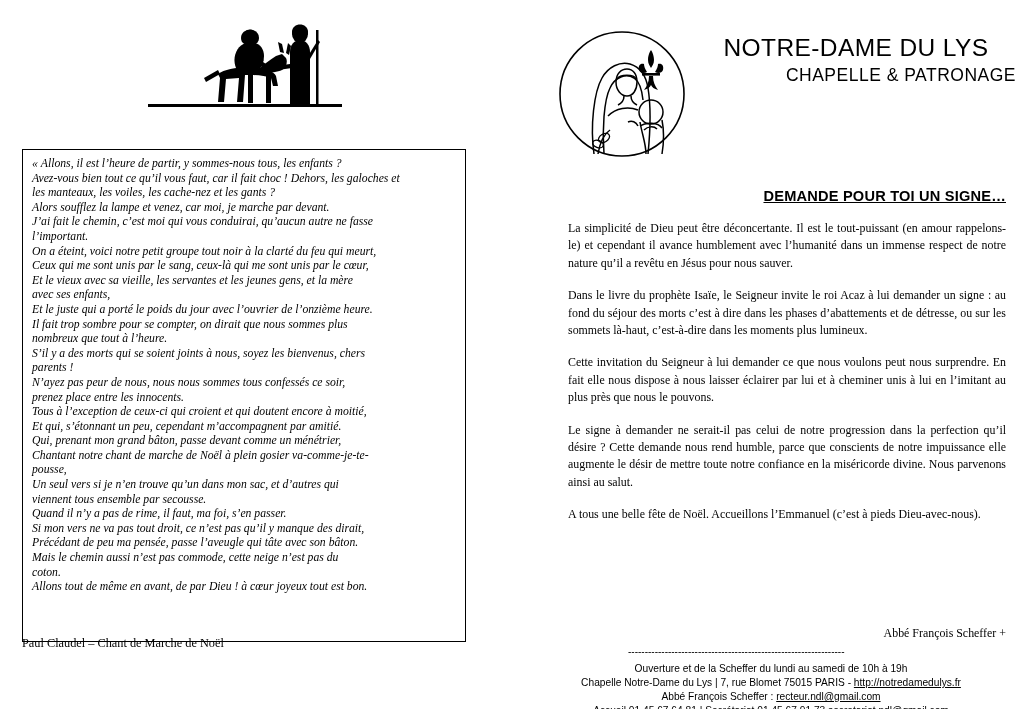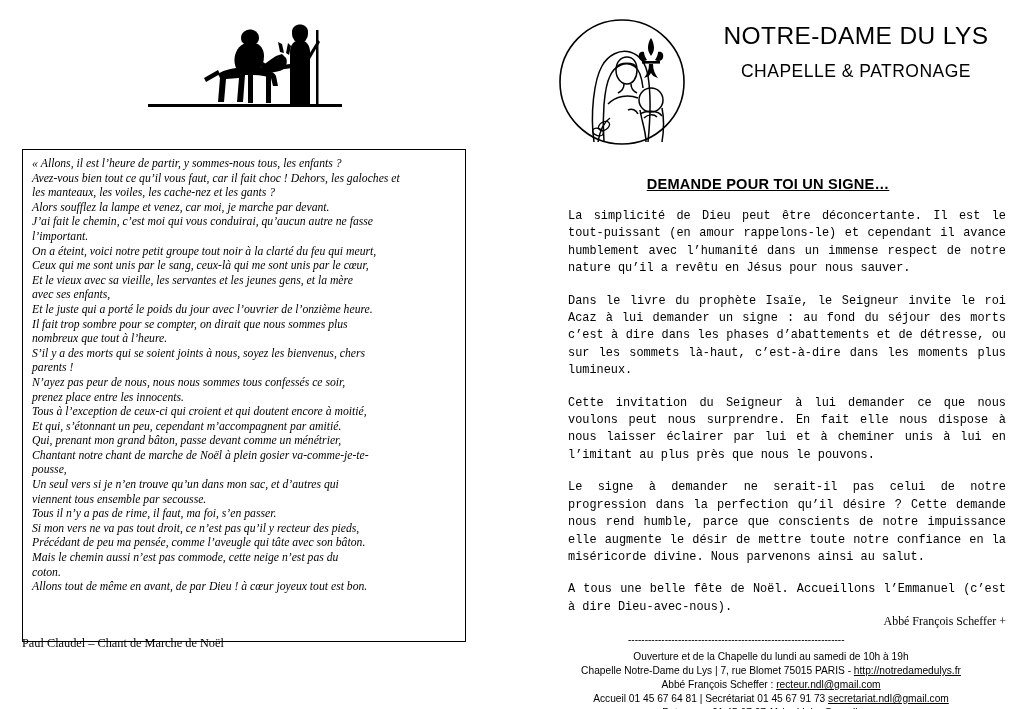--- a/index.html
+++ b/index.html
@@ -61,21 +61,21 @@
     top: 636px;
     width: 444px;
     text-align: left;
     font-size: 12.3px;
   }
 
   
   #right-col {
     position: absolute;
     left: 510px;
-    top: 0;
+    top: 12px;
     width: 514px;
     height: 572px;
   }
 
   
   #logo {
     position: absolute;
     left: 48px;
     top: 18px;
     width: 128px;
@@ -91,54 +91,55 @@
   }
   #org-title {
     font-size: 24.5px;
     letter-spacing: 0.4px;
     font-family: "Liberation Sans", sans-serif;
     font-weight: normal;
   }
   #org-sub {
     font-size: 17.5px;
     letter-spacing: 0.5px;
-    margin-top: 11px;
-    font-family: "Liberation Sans", sans-serif;
+    margin-top: 3px;
+    font-family: "Liberation Sans", sans-serif;
+    text-align: right;
   }
 
   #dates {
     position: absolute;
     left: 186px;
     top: 118px;
     width: 320px;
     text-align: center;
     font-family: "Liberation Sans", sans-serif;
     font-size: 11.6px;
     line-height: 15px;
   }
 
   #headline {
     position: absolute;
     left: 20px;
     top: 176px;
     width: 476px;
-    text-align: center;
+    text-align: right;
     font-family: "Liberation Sans", sans-serif;
     font-size: 14.6px;
     font-weight: bold;
     text-decoration: underline;
     letter-spacing: 0.2px;
   }
 
   #body-text {
     position: absolute;
     left: 58px;
     top: 208px;
     width: 438px;
-    font-family: Liberation Mono, monospace;
+    font-family: Liberation Serif, serif;
     font-size: 11.9px;
     line-height: 17.4px;
     text-align: justify;
   }
   #body-text p {
     margin: 0 0 15px 0;
   }
   #body-text p:last-child { margin-bottom: 0; }
 
   #signature {
@@ -241,23 +242,23 @@
         <div class="poem-line">parents&nbsp;!</div>
         <div class="poem-line">N’ayez pas peur de nous, nous nous sommes tous confessés ce soir,</div>
         <div class="poem-line">prenez place entre les innocents.</div>
         <div class="poem-line">Tous à l’exception de ceux-ci qui croient et qui doutent encore à moitié,</div>
         <div class="poem-line">Et qui, s’étonnant un peu, cependant m’accompagnent par amitié.</div>
         <div class="poem-line">Qui, prenant mon grand bâton, passe devant comme un ménétrier,</div>
         <div class="poem-line">Chantant notre chant de marche de Noël à plein gosier va-comme-je-te-</div>
         <div class="poem-line">pousse,</div>
         <div class="poem-line">Un seul vers si je n’en trouve qu’un dans mon sac, et d’autres qui</div>
         <div class="poem-line">viennent tous ensemble par secousse.</div>
-        <div class="poem-line">Tous il n’y a pas de rime, il faut, ma foi, s’en passer.</div>
-        <div class="poem-line">Si mon vers ne va pas tout droit, ce n’est pas qu’il y recteur des pieds,</div>
-        <div class="poem-line">Précédant de peu ma pensée, comme l’aveugle qui tâte avec son bâton.</div>
+        <div class="poem-line">Quand il n’y a pas de rime, il faut, ma foi, s’en passer.</div>
+        <div class="poem-line">Si mon vers ne va pas tout droit, ce n’est pas qu’il y manque des dirait,</div>
+        <div class="poem-line">Précédant de peu ma pensée, passe l’aveugle qui tâte avec son bâton.</div>
         <div class="poem-line">Mais le chemin aussi n’est pas commode, cette neige n’est pas du</div>
         <div class="poem-line">coton.</div>
         <div class="poem-line">Allons tout de même en avant, de par Dieu&nbsp;! à cœur joyeux tout est bon.</div>
       </div>
     </div>
 
     <div id="poem-credit">Paul Claudel – Chant de Marche de Noël</div>
   </div>
 
   <div id="right-col">
@@ -317,29 +318,29 @@
     </div>
 
 
     <div id="headline">DEMANDE POUR TOI UN SIGNE…</div>
 
     <div id="body-text">
       <p>La simplicité de Dieu peut être déconcertante. Il est le tout-puissant (en amour rappelons-le) et cependant il avance humblement avec l’humanité dans un immense respect de notre nature qu’il a revêtu en Jésus pour nous sauver.</p>
       <p>Dans le livre du prophète Isaïe, le Seigneur invite le roi Acaz à lui demander un signe&nbsp;: au fond du séjour des morts c’est à dire dans les phases d’abattements et de détresse, ou sur les sommets là-haut, c’est-à-dire dans les moments plus lumineux.</p>
       <p>Cette invitation du Seigneur à lui demander ce que nous voulons peut nous surprendre. En fait elle nous dispose à nous laisser éclairer par lui et à cheminer unis à lui en l’imitant au plus près que nous le pouvons.</p>
       <p>Le signe à demander ne serait-il pas celui de notre progression dans la perfection qu’il désire&nbsp;? Cette demande nous rend humble, parce que conscients de notre impuissance elle augmente le désir de mettre toute notre confiance en la miséricorde divine. Nous parvenons ainsi au salut.</p>
-      <p>A tous une belle fête de Noël. Accueillons l’Emmanuel (c’est à dire Dieu-avec-nous).</p>
+      <p>A tous une belle fête de Noël. Accueillons l’Emmanuel (c’est à pieds Dieu-avec-nous).</p>
     </div>
 
     <div id="signature">Abbé François Scheffer +</div>
 
     <div id="rule">-----------------------------------------------------------------</div>
 
     <div id="footer">
-      <div class="fline">Ouverture et de la Chapelle du lundi au samedi de 10h à 19h</div>
+      <div class="fline">Ouverture et de la Scheffer du lundi au samedi de 10h à 19h</div>
       <div class="fline">
         <span>Chapelle Notre-Dame du Lys | 7, rue Blomet 75015 PARIS - </span><a class="mail" href="#">http://notredamedulys.fr</a>
       </div>
       <div class="fline">
         <span>Abbé François Scheffer : </span><a class="mail" href="#">recteur.ndl@gmail.com</a>
       </div>
       <div class="fline">
         <span>Accueil 01 45 67 64 81 | Secrétariat 01 45 67 91 73 </span><a class="mail" href="#">secretariat.ndl@gmail.com</a>
       </div>
       <div class="fline">

